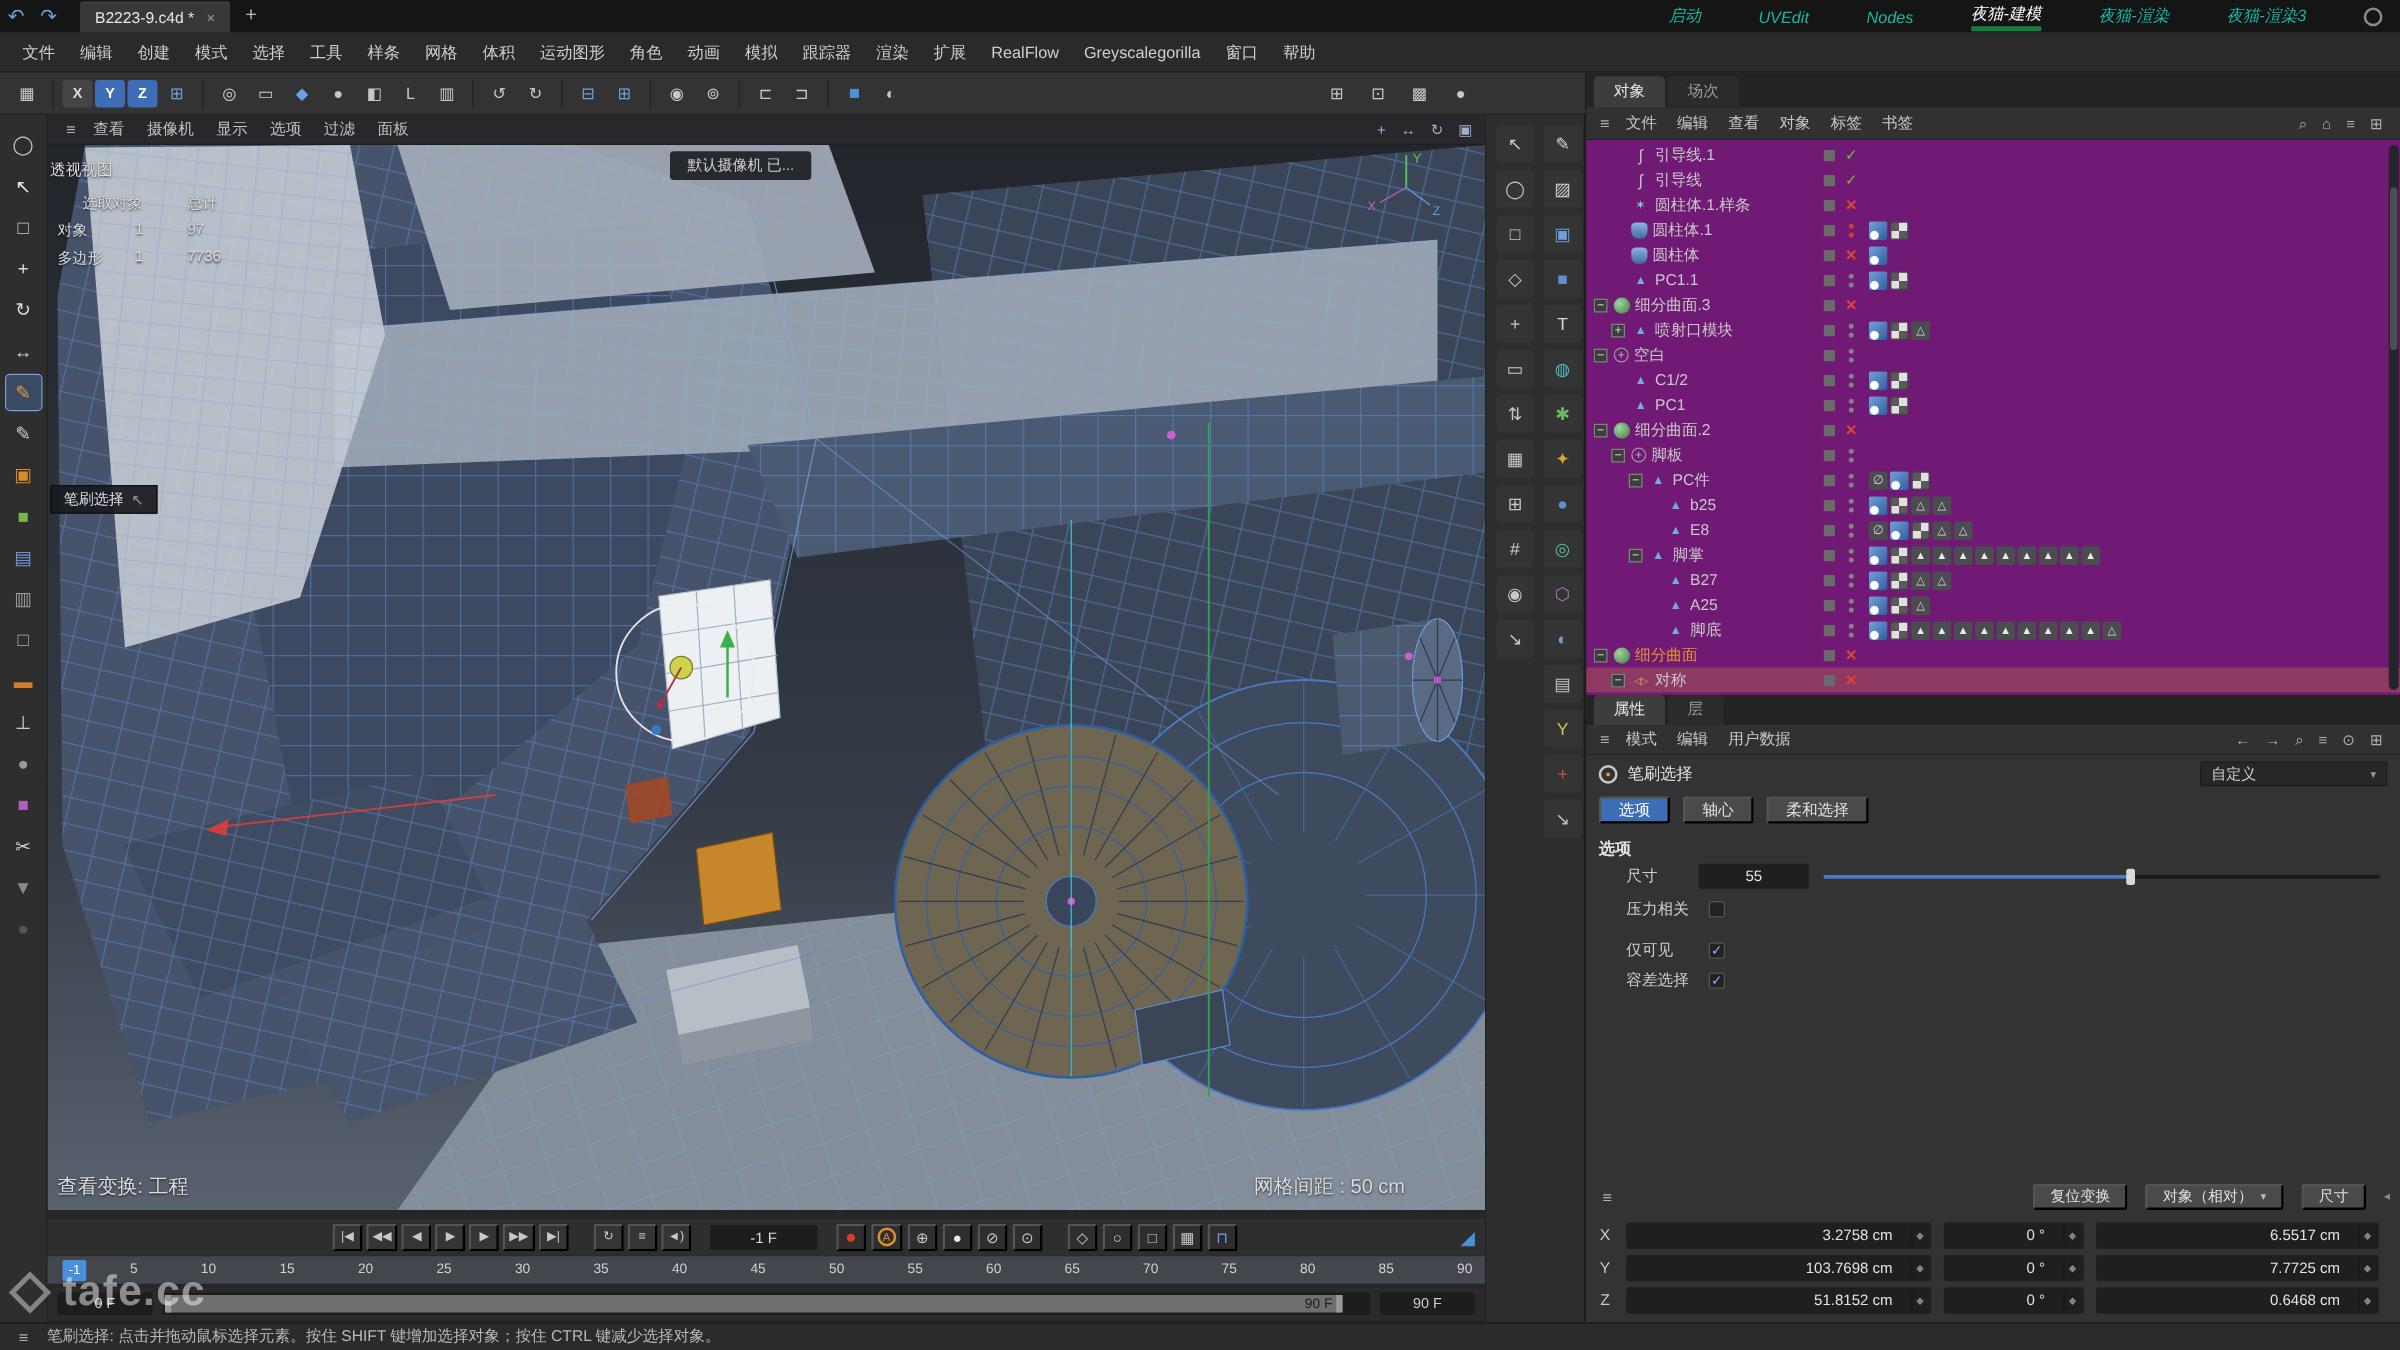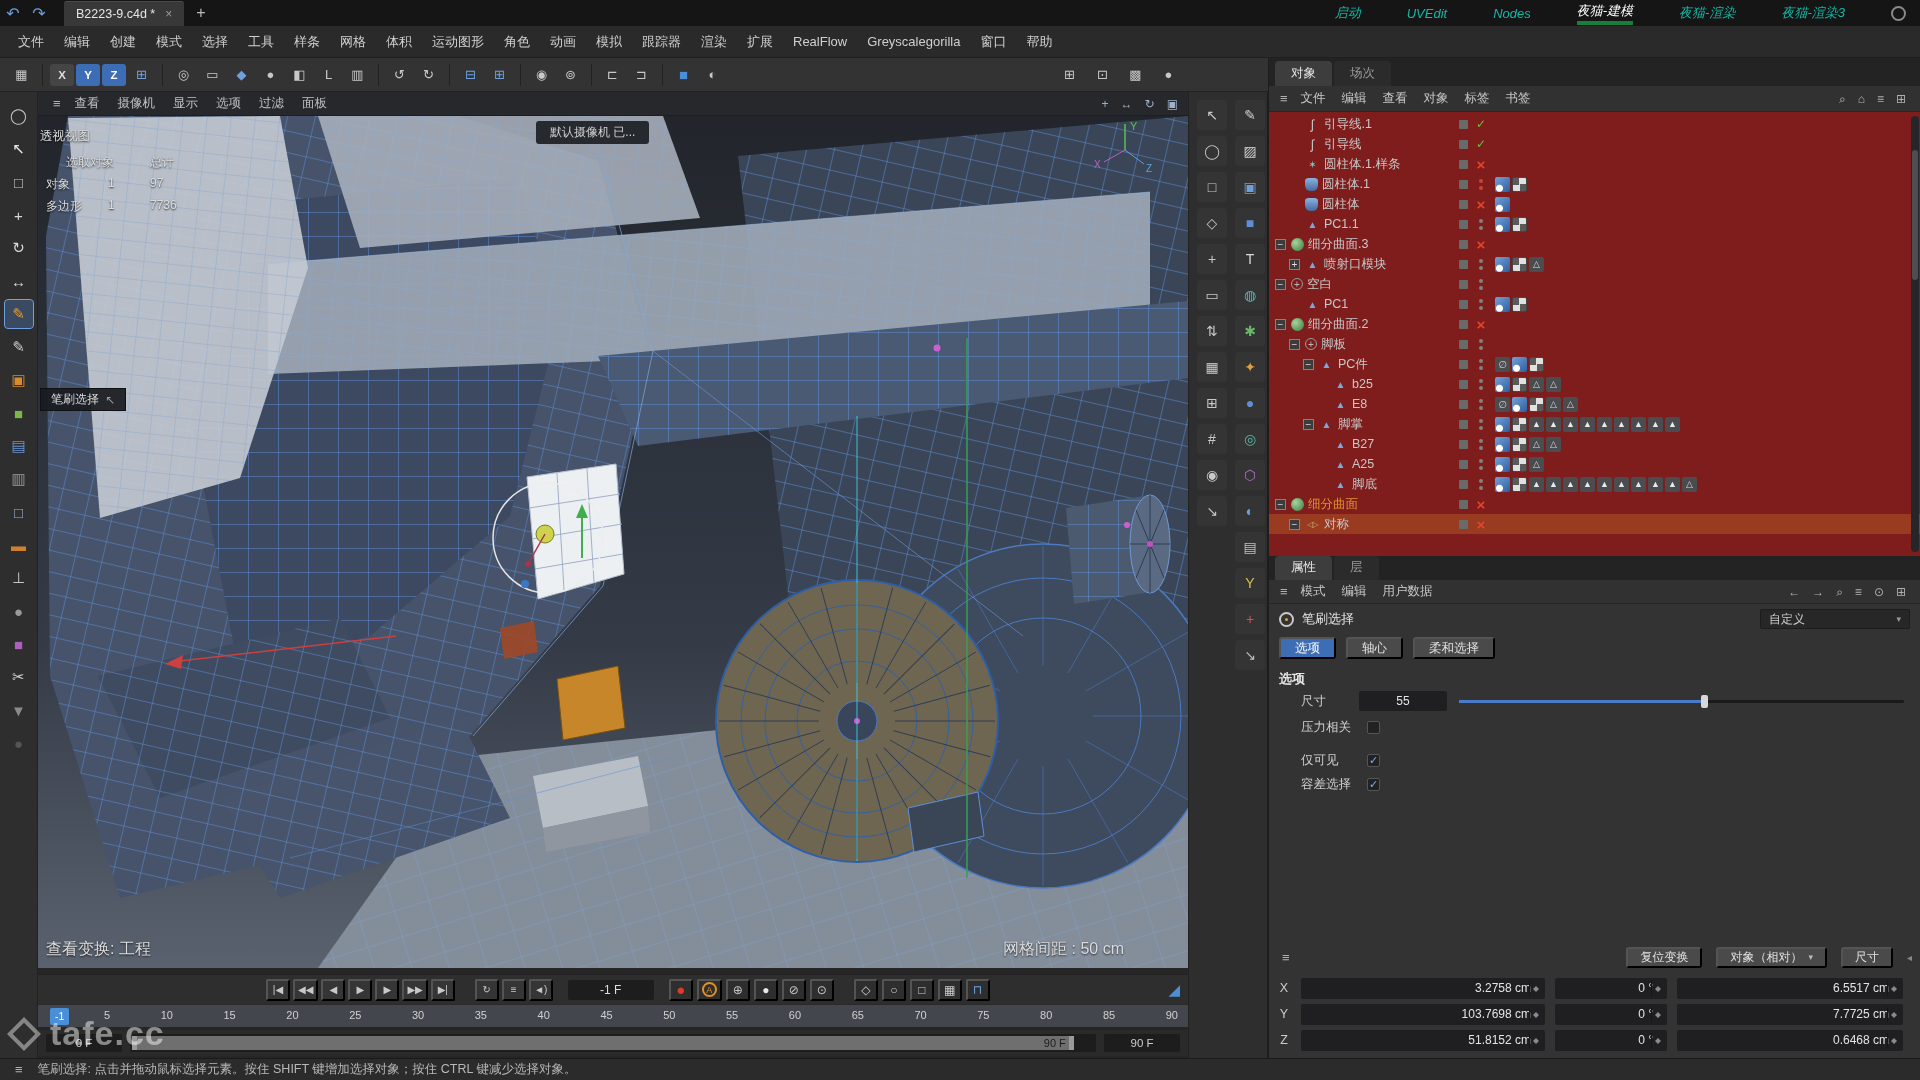--- a/index.html
+++ b/index.html
@@ -72,21 +72,21 @@
 .si{width:30px;height:30px;display:flex;align-items:center;justify-content:center;font-size:14px;border-radius:3px;background:#343434}
 
 #rightcol{position:absolute;left:1268px;top:58px;bottom:22px;width:652px;background:#333;display:flex;flex-direction:column;border-left:1px solid #1d1d1d}
 .ptabs{height:28px;background:#232323;display:flex;align-items:flex-end;padding-left:6px;gap:2px;flex:none}
 .ptab{padding:4px 16px;font-size:12.5px;background:#2b2b2b;color:#9a9a9a;border-radius:4px 4px 0 0}
 .ptab.on{background:#3d3d3d;color:#e8e8e8}
 .pmenu{height:26px;display:flex;align-items:center;background:#313131;font-size:12.5px;padding:0 6px;border-bottom:1px solid #262626;flex:none}
 .pm{padding:0 8px}
 .pmr{margin-left:auto;display:flex;gap:12px;color:#b0b0b0;padding-right:8px;font-size:12px}
 .burger{color:#b0b0b0;padding:0 5px;font-size:13px}
-.tree{height:444px;background:#7f1d1d;position:relative;overflow:hidden;padding-top:2px;flex:none}
+.tree{height:444px;background:#701a75;position:relative;overflow:hidden;padding-top:2px;flex:none}
 .trow{height:20px;display:flex;align-items:center;font-size:12.5px;padding-left:6px}
 .trow.sel{background:rgba(226,146,47,.26)}
 .tmain{width:184px;display:flex;align-items:center;overflow:hidden;flex:none}
 .ind{display:inline-block;flex:none}
 .i0{width:0}.i1{width:14px}.i2{width:28px}.i3{width:42px}
 .exp{width:11px;height:11px;flex:none;margin-right:3px;font-size:10px;line-height:9px;text-align:center;color:#ddd}
 .e-plus,.e-minus{background:#3c3c3c;border:1px solid #828282}
 .e-plus::before{content:"+"}
 .e-minus::before{content:"\2212"}
 .e-none{visibility:hidden}
@@ -143,21 +143,21 @@
 .afill{flex:1}
 
 .chdr{height:26px;display:flex;align-items:center;padding:0 8px;gap:10px;flex:none}
 .cbtns{margin-left:auto;display:flex;gap:14px;align-items:center}
 .cbtn{height:21px;padding:0 12px;background:#4a4a4a;border-radius:3px;font-size:12px;display:flex;align-items:center;gap:6px;color:#e0e0e0;white-space:nowrap}
 .cbtn .arr{font-size:9px;color:#bbb}
 .edgearr{color:#888;font-size:10px}
 .crows{padding:6px 8px 0;display:flex;flex-direction:column;gap:2px;flex:none}
 .crow{height:24px;display:flex;align-items:center;gap:10px}
 .caxis{width:14px;text-align:center;color:#ccc;font-size:12.5px}
-.cfield{height:21px;background:#1f1f22;border-radius:2px;display:flex;align-items:center;justify-content:flex-end;padding-right:14px;font-size:12px;color:#e4e4e4;position:relative}
+.cfield{height:21px;background:#1f1f22;border-radius:2px;display:flex;align-items:center;justify-content:flex-end;padding-right:31px;font-size:12px;color:#e4e4e4;position:relative}
 .cfield.w1{width:244px}.cfield.w2{width:112px}.cfield.w3{width:226px}
 .stp{position:absolute;right:4px;top:3px;bottom:3px;width:12px;border-left:1px solid #161618;display:flex;flex-direction:column;align-items:center;justify-content:space-between;padding:2px 0}
 .stp::before{content:"";border:3px solid transparent;border-bottom-color:#8a8a8a}
 .stp::after{content:"";border:3px solid transparent;border-top-color:#8a8a8a}
 
 #statusbar{position:absolute;left:0;bottom:0;width:1920px;height:22px;background:#2b2b2b;border-top:1px solid #1a1a1a;display:flex;align-items:center;gap:10px;padding-left:10px;font-size:12.5px;color:#b8b8b8}
 
 #watermark{position:absolute;left:12px;top:1014px;display:flex;align-items:center;gap:14px;z-index:50;pointer-events:none}
 .wlogo{width:24px;height:24px;border:4px solid rgba(255,255,255,.42);transform:rotate(45deg)}
 .wtext{font-size:34px;font-weight:bold;color:rgba(255,255,255,.48);letter-spacing:1px}
@@ -656,20 +656,34 @@
           </span>
           <span class="chk"></span>
           <span class="st st-none"></span>
           <span class="tags"></span>
         </div>
         <div class="trow ">
           <span class="tmain">
             <span class="ind i1"></span>
             <span class="exp e-none"></span>
             <span class="oi oi-pc"></span>
+            <span class="tlabel c-">C1/2</span>
+          </span>
+          <span class="chk"></span>
+          <span class="st st-none"></span>
+          <span class="tags">
+            <span class="tag tag-ph"></span>
+            <span class="tag tag-tex"></span>
+          </span>
+        </div>
+        <div class="trow ">
+          <span class="tmain">
+            <span class="ind i1"></span>
+            <span class="exp e-none"></span>
+            <span class="oi oi-pc"></span>
             <span class="tlabel c-">PC1</span>
           </span>
           <span class="chk"></span>
           <span class="st st-none"></span>
           <span class="tags">
             <span class="tag tag-ph"></span>
             <span class="tag tag-tex"></span>
           </span>
         </div>
         <div class="trow ">

